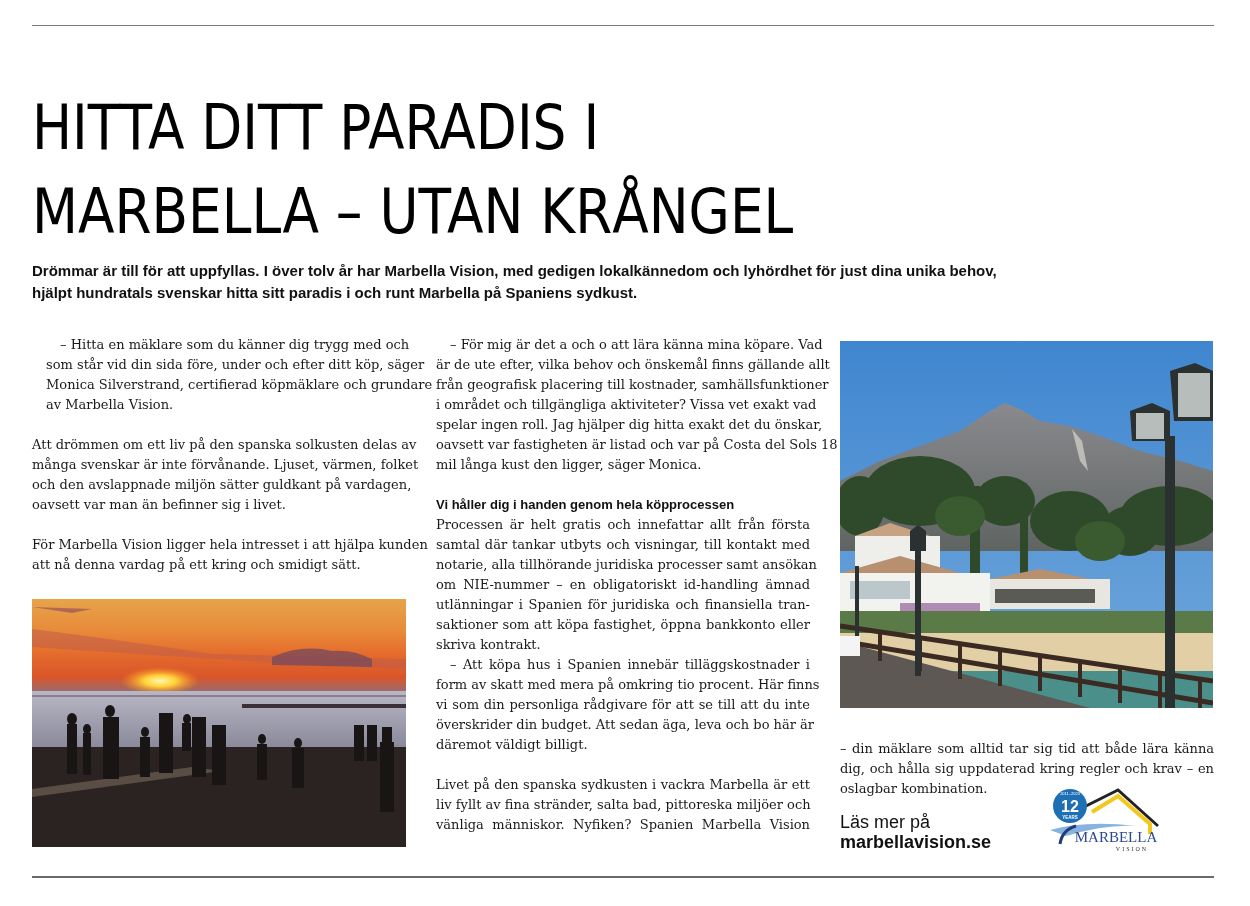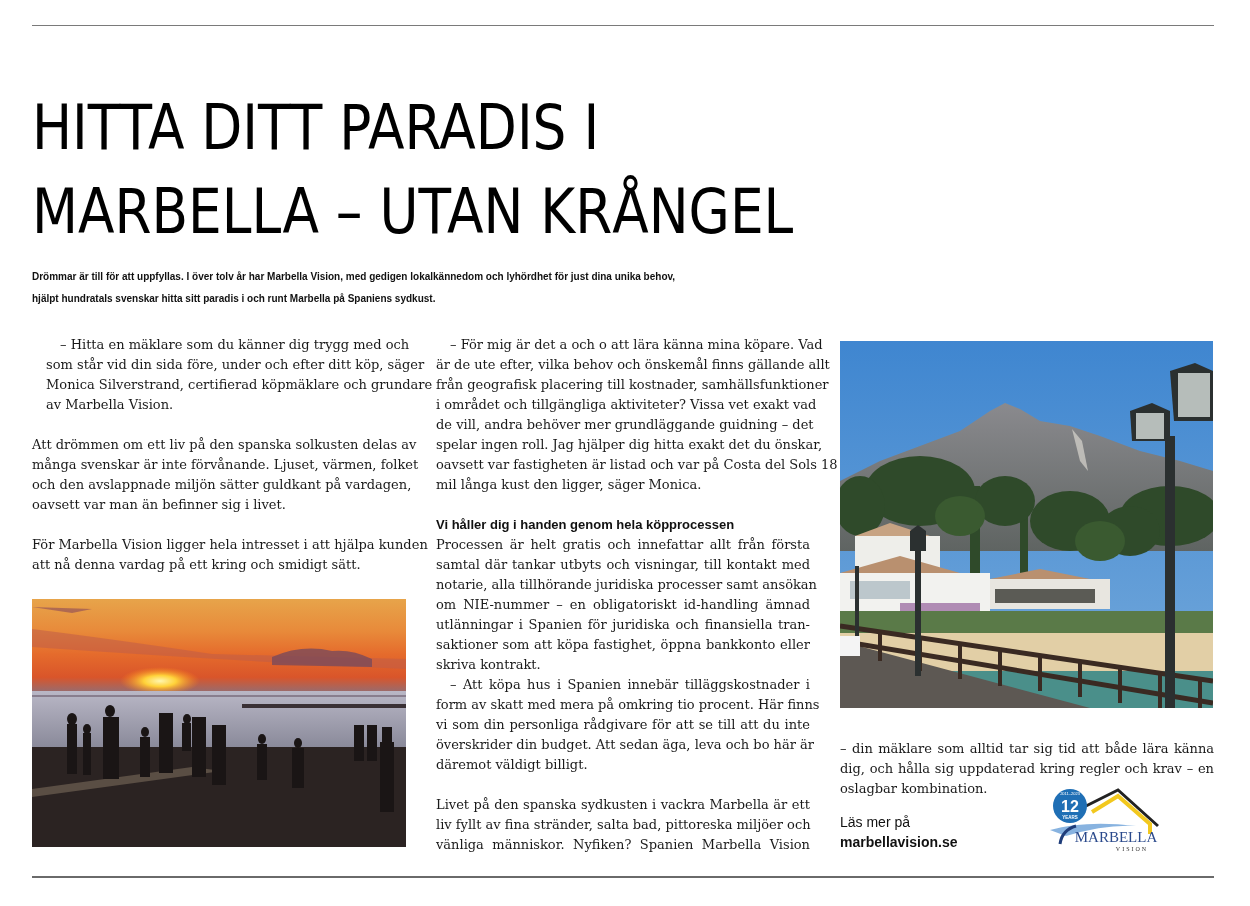--- a/index.html
+++ b/index.html
@@ -12,23 +12,23 @@
     .headline {
       position: absolute; left: 32px; top: 86px; width: 1000px;
       font-family: "DejaVu Sans", sans-serif;
       font-weight: normal; font-size: 62px; line-height: 84px;
       letter-spacing: 0px; color: #000;
       transform: scaleX(0.86); transform-origin: left top;
     }
     .headline span { display: block; white-space: nowrap; }
 
     .ingress {
-      position: absolute; left: 32px; top: 266px; width: 1020px;
+      position: absolute; left: 32px; top: 260px; width: 1020px;
       font-family: "Liberation Sans", sans-serif;
-      font-weight: bold; font-size: 10px; line-height: 22px; color: #111;
+      font-weight: bold; font-size: 15px; line-height: 22px; color: #111;
     }
     .ingress span { display: block; white-space: nowrap; }
 
     .col {
       position: absolute; top: 335px;
       font-family: "DejaVu Serif", serif;
       font-size: 13px; line-height: 20px; color: #1a1a1a;
       text-align: justify;
     }
     .col1 { left: 32px; width: 374px; }
@@ -47,21 +47,21 @@
       font-weight: bold; font-size: 13px; line-height: 20px; color: #111;
       display: block; white-space: nowrap;
     }
 
     .photo { position: absolute; overflow: hidden; }
     .photo-sunset { left: 32px; top: 599px; width: 374px; height: 248px; }
     .photo-marbella { left: 840px; top: 341px; width: 373px; height: 367px; }
 
     .readmore {
       position: absolute; left: 840px; top: 812px;
-      font-family: "Liberation Sans", sans-serif; font-size: 14px; line-height: 20px; color: #111;
+      font-family: "Liberation Sans", sans-serif; font-size: 18px; line-height: 20px; color: #111;
     }
     .readmore .url { font-weight: bold; display: block; }
 
     .logo { position: absolute; left: 1046px; top: 786px; width: 118px; height: 68px; }
   </style>
 </head>
 <body>
 
 <div class="rule-top"></div>
 
@@ -151,21 +151,20 @@
     </g>
   </svg>
 </div>
 
 <div class="col col2">
   <p>
     <span class="line" style="padding-left:14px">– För mig är det a och o att lära känna mina köpare. Vad</span>
     <span class="line">är de ute efter, vilka behov och önskemål finns gällande allt</span>
     <span class="line">från geografisk placering till kostnader, samhällsfunktioner</span>
     <span class="line">i området och tillgängliga aktiviteter? Vissa vet exakt vad</span>
-    <span class="line">de vill, andra behöver mer grundläggande guidning – det</span>
     <span class="line">spelar ingen roll. Jag hjälper dig hitta exakt det du önskar,</span>
     <span class="line">oavsett var fastigheten är listad och var på Costa del Sols 18</span>
     <span class="line last">mil långa kust den ligger, säger Monica.</span>
   </p>
   <div class="gap"></div>
   <span class="subhead">Vi håller dig i handen genom hela köpprocessen</span>
   <p>
     <span class="line">Processen är helt gratis och innefattar allt från första</span>
     <span class="line">samtal där tankar utbyts och visningar, till kontakt med</span>
     <span class="line">notarie, alla tillhörande juridiska processer samt ansökan</span>

